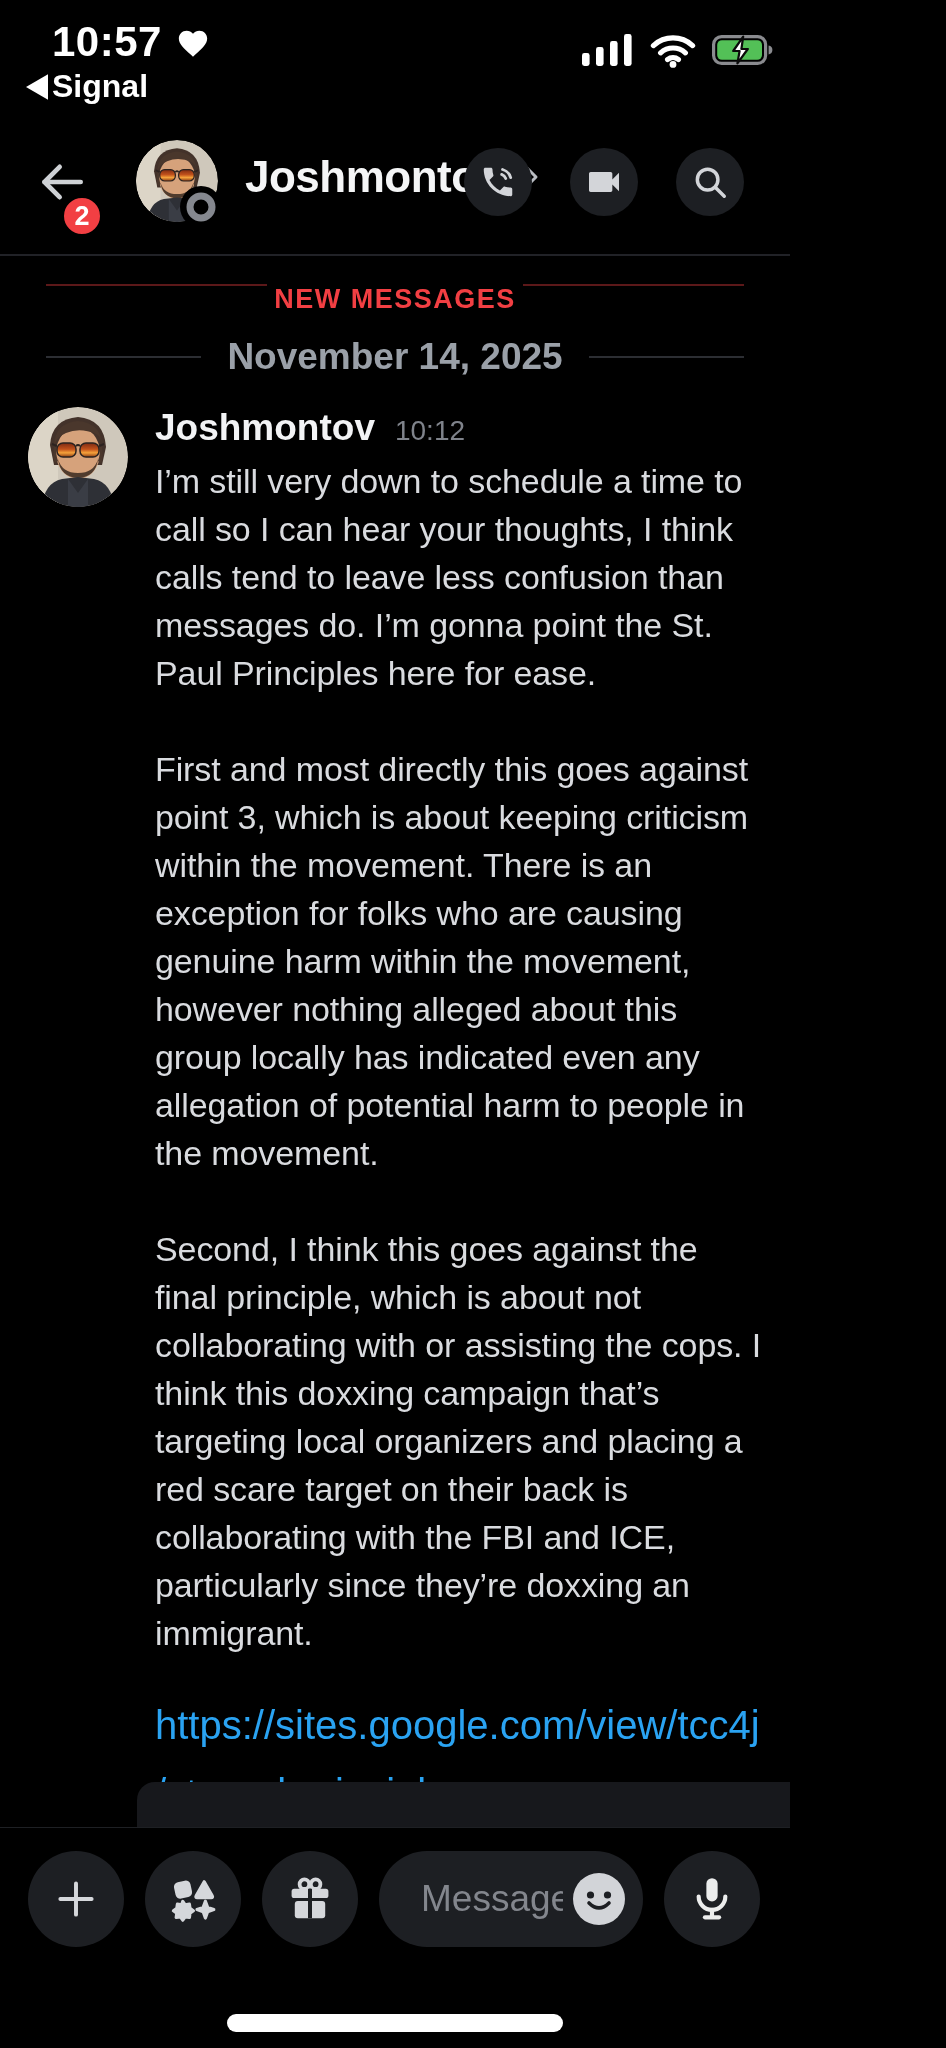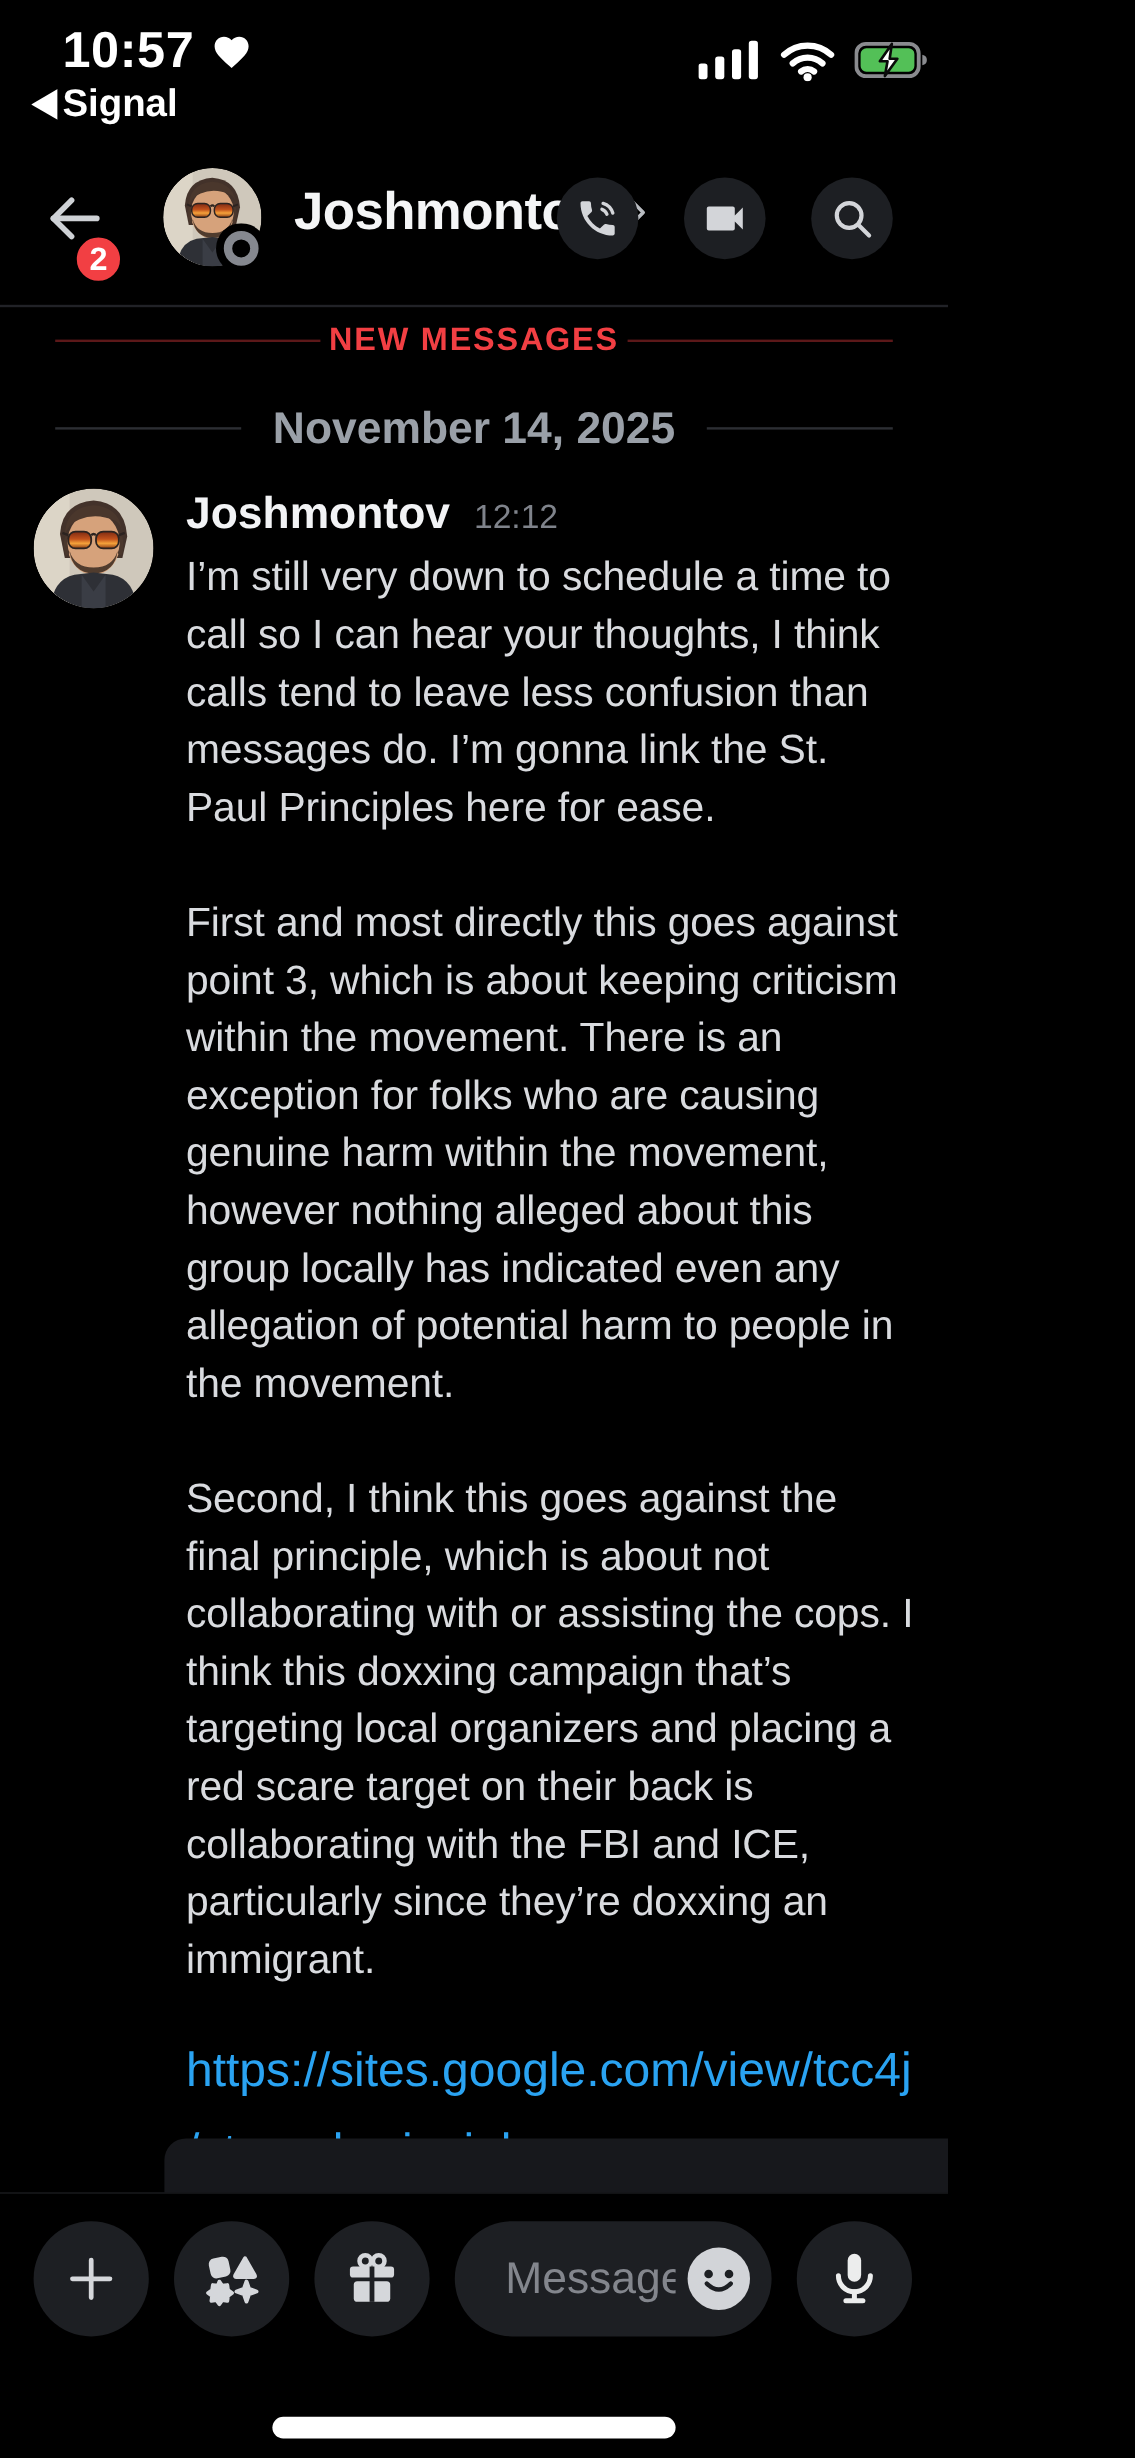--- a/index.html
+++ b/index.html
@@ -27,21 +27,21 @@
   .hdr-avatar{position:absolute;left:136px;top:30px;width:82px;height:82px;border-radius:50%;
     overflow:hidden;cursor:pointer}
   .hdr-status{position:absolute;left:180px;top:76px;width:42px;height:42px}
   .hdr-title{position:absolute;left:245px;top:42px;display:flex;align-items:center;gap:14px;cursor:pointer}
   .hdr-title .t{font-size:44px;font-weight:700;color:#f4f5f6;letter-spacing:-.5px}
   .hdr-actions{position:absolute;right:46px;top:38px;display:flex;gap:38px}
   .circle-btn{width:68px;height:68px;border-radius:50%;background:#1d1f23;
     display:flex;align-items:center;justify-content:center;cursor:pointer}
 
   
-  .new-divider{position:absolute;top:268px;left:46px;right:46px;display:flex;align-items:center;gap:7px}
+  .new-divider{position:absolute;top:284px;left:46px;right:46px;display:flex;align-items:flex-start;gap:7px}
   .new-divider .line{flex:1;height:2px;background:rgba(242,63,67,.38)}
   .new-divider .label{color:var(--accent-red,#f23f43);font-size:27px;font-weight:700;letter-spacing:1.5px}
   .date-divider{position:absolute;top:336px;left:46px;right:46px;display:flex;align-items:center;gap:26px}
   .date-divider .line{flex:1;height:2px;background:#2c2e33}
   .date-divider .label{color:#9aa0a8;font-size:37px;font-weight:700}
 
   
   .message{position:absolute;top:407px;left:0;right:0}
   .msg-avatar{position:absolute;left:28px;top:0;width:100px;height:100px;border-radius:50%;
     overflow:hidden;cursor:pointer}
@@ -235,24 +235,24 @@
           <path d="M48 39 q2-2 4 0" stroke="#2c2320" stroke-width="2" fill="none"></path>
           <path d="M29 39 24 37 M71 39 76 37" stroke="#2c2320" stroke-width="2"></path>
           <path d="M14 100 Q16 76 34 72 L50 70 L66 72 Q84 76 86 100 Z" fill="#2e3036"></path>
           <path d="M40 72 L50 86 L60 72 L60 100 L40 100 Z" fill="#3a3d45"></path>
         </g>
       </svg>
     </div>
     <div class="msg-content">
       <div class="msg-header">
         <span class="msg-author">Joshmontov</span>
-        <span class="msg-time">12:12</span>
+        <span class="msg-time">10:12</span>
       </div>
       <div class="msg-body">
-        <p>I’m still very down to schedule a time to call so I can hear your thoughts, I think calls tend to leave less confusion than messages do. I’m gonna link the St. Paul Principles here for ease.</p>
+        <p>I’m still very down to schedule a time to call so I can hear your thoughts, I think calls tend to leave less confusion than messages do. I’m gonna point the St. Paul Principles here for ease.</p>
         <p>First and most directly this goes against point 3, which is about keeping criticism within the movement. There is an exception for folks who are causing genuine harm within the movement, however nothing alleged about this group locally has indicated even any allegation of potential harm to people in the movement.</p>
         <p>Second, I think this goes against the final principle, which is about not collaborating with or assisting the cops. I think this doxxing campaign that’s targeting local organizers and placing a red scare target on their back is collaborating with the FBI and ICE, particularly since they’re doxxing an immigrant.</p>
       </div>
       <div class="link-wrap">
         <a class="msg-link" href="#">https://sites.google.com/view/tcc4j/st-paul-principles</a>
       </div>
     </div>
   </div>
 
   <div class="embed-card"></div>

